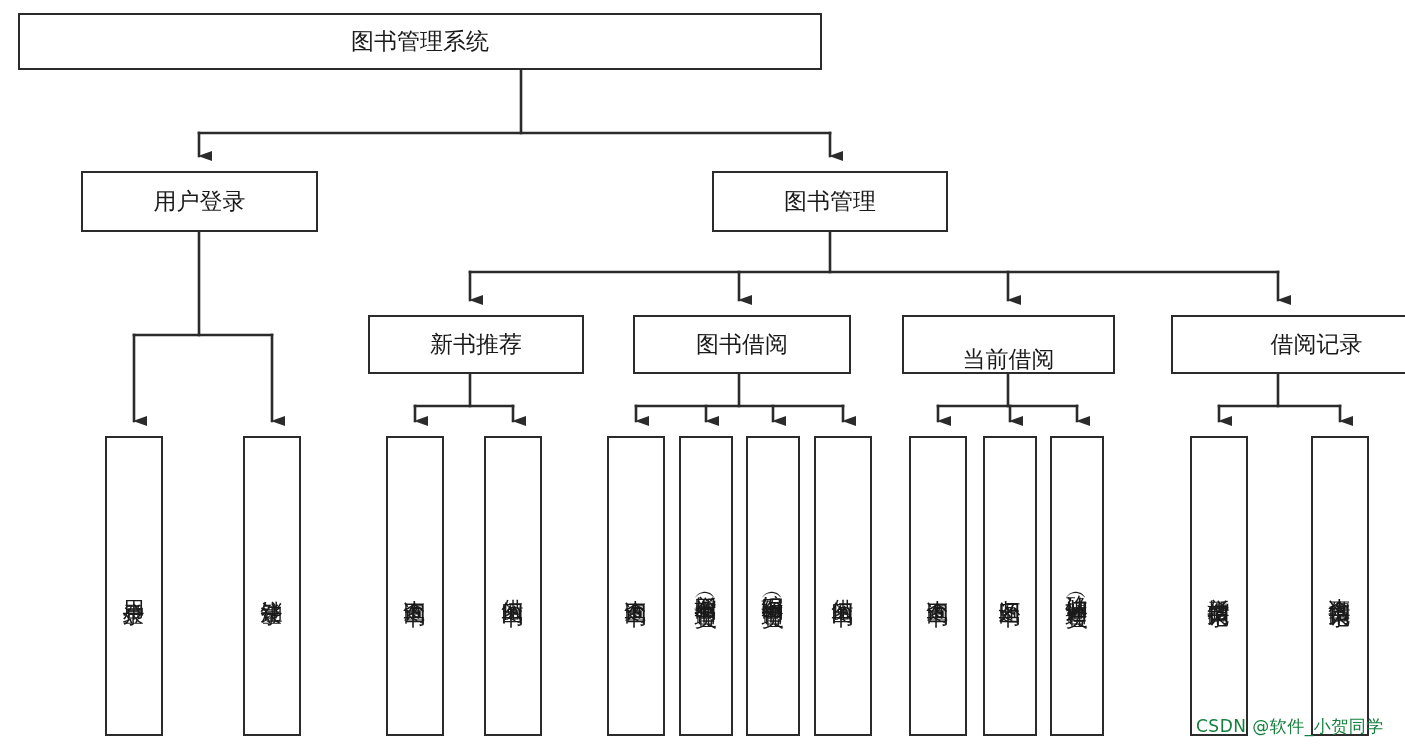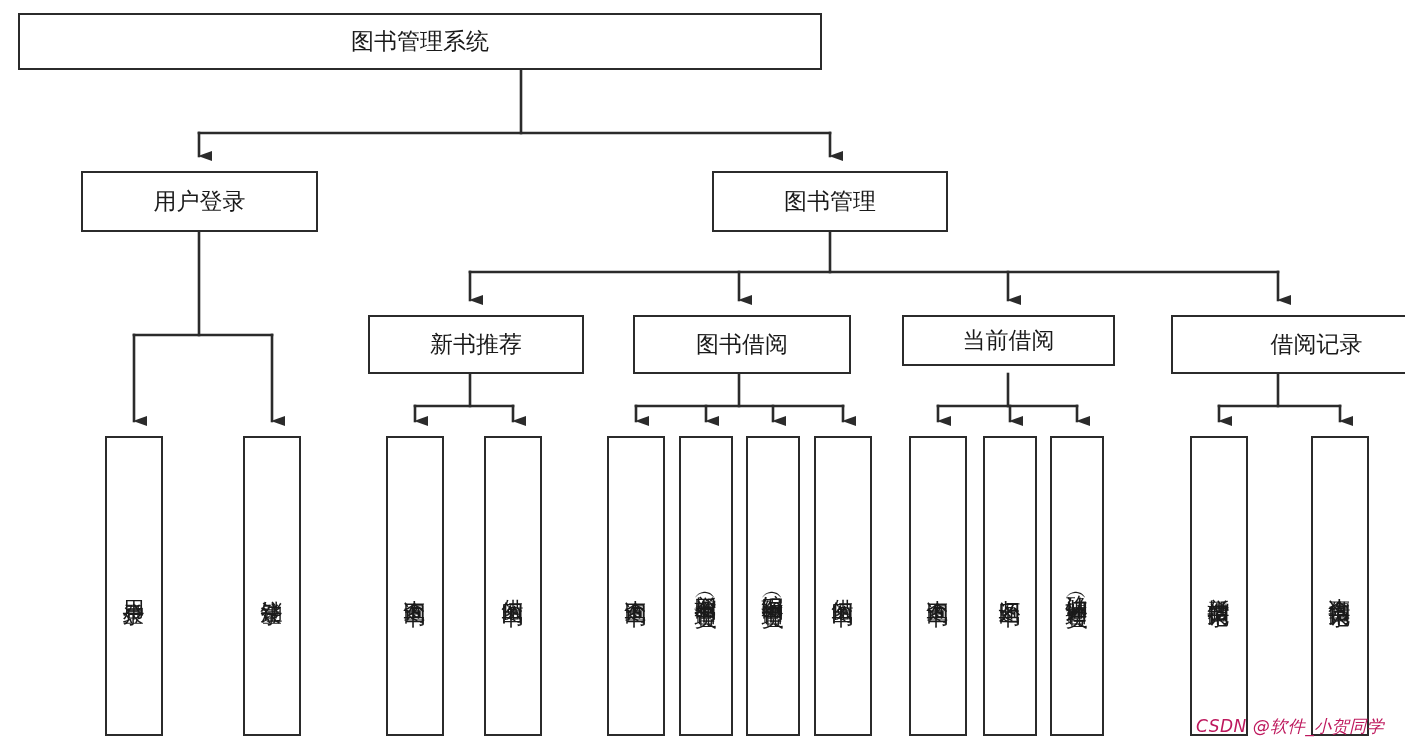--- a/index.html
+++ b/index.html
@@ -47,26 +47,25 @@
   }
   .v-label {
     font-size: 22px;
     writing-mode: vertical-rl;
     text-orientation: upright;
     letter-spacing: 2px;
     line-height: 1.05;
   }
   .watermark {
     position: absolute;
-    color: #be185d;
+    color: #15803d;
     font-size: 17px;
     white-space: nowrap;
     letter-spacing: 0.5px;
     pointer-events: none;
-    font-style: italic;
   }
 </style>
 </head>
 <body>
 
 <div id="diagram-root">
 
   <svg class="layer" viewBox="0 0 1405 747">
     <defs>
       <marker id="arrow" viewBox="0 0 12 14" refX="6" refY="13" markerWidth="12" markerHeight="14" orient="auto-start-reverse" markerUnits="userSpaceOnUse">
@@ -141,21 +140,21 @@
   <div class="node-box" style="left:712px; top:171px; width:236px; height:61px;">
     <span class="node-label h-label">图书管理</span>
   </div>
 
   <div class="node-box" style="left:368px; top:315px; width:216px; height:59px;">
     <span class="node-label h-label">新书推荐</span>
   </div>
   <div class="node-box" style="left:633px; top:315px; width:218px; height:59px;">
     <span class="node-label h-label">图书借阅</span>
   </div>
-  <div class="node-box" style="left:902px; top:315px; width:213px; height:51px;">
+  <div class="node-box" style="left:902px; top:315px; width:213px; height:59px;align-items:flex-end;">
     <span class="node-label h-label">当前借阅</span>
   </div>
   <div class="node-box" style="left:1171px; top:315px; width:245px; height:59px;padding-left:46px;">
     <span class="node-label h-label">借阅记录</span>
   </div>
 
   <div class="node-box" style="left:105px; top:436px; width:58px; height:300px;">
     <span class="node-label v-label">用户登录</span>
   </div>
   <div class="node-box" style="left:243px; top:436px; width:58px; height:300px;">

